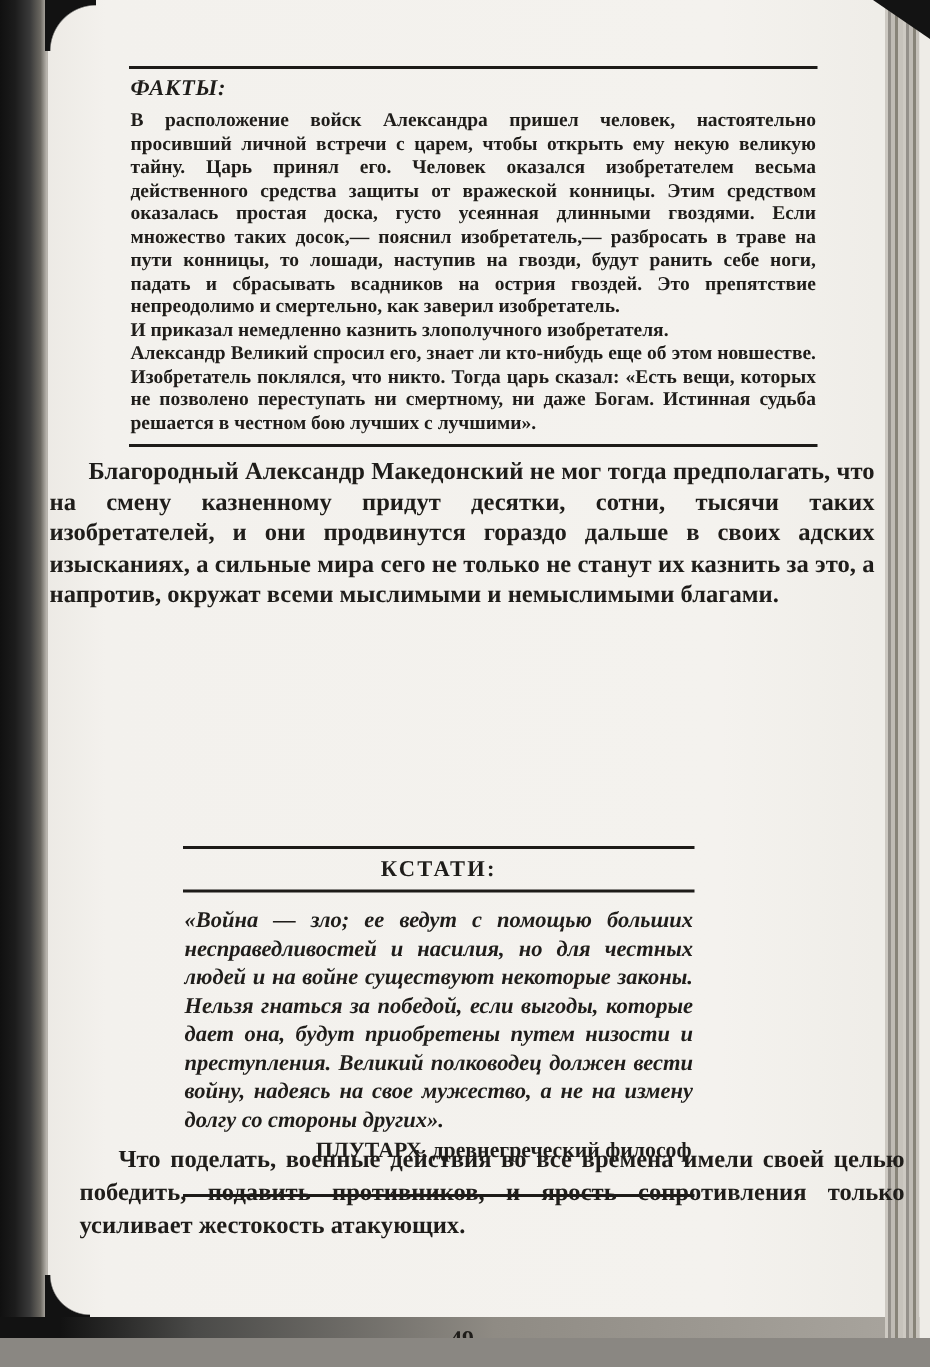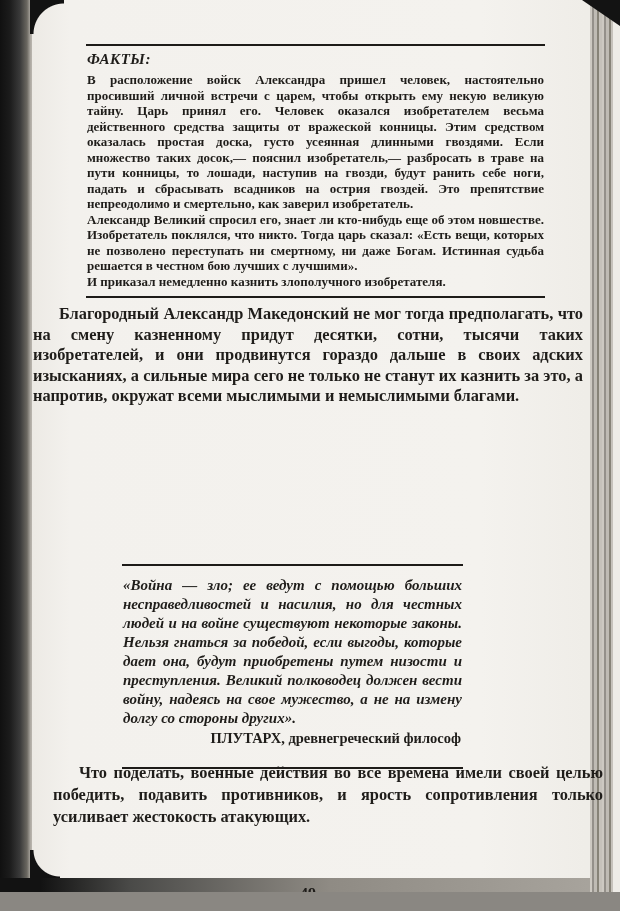--- a/index.html
+++ b/index.html
@@ -103,29 +103,30 @@
   <div class="corner-tl"></div>
   <div class="corner-bl"></div>
   <div class="bottom-band"></div>
   <div class="right-stripes"></div>
   <div class="right-sliver"></div>
   <div class="corner-tr"></div>
 
   <div class="facts-box">
     <div class="facts-title">ФАКТЫ:</div>
     <p class="facts-p">В расположение войск Александра пришел человек, настоятельно просивший личной встречи с царем, чтобы открыть ему некую великую тайну. Царь принял его. Человек оказался изобретателем весьма действенного средства защиты от вражеской конницы. Этим средством оказалась простая доска, густо усеянная длинными гвоздями. Если множество таких досок,— пояснил изобретатель,— разбросать в траве на пути конницы, то лошади, наступив на гвозди, будут ранить себе ноги, падать и сбрасывать всадников на острия гвоздей. Это препятствие непреодолимо и смертельно, как заверил изобретатель.</p>
+    <p class="facts-p">И приказал немедленно казнить злополучного изобретателя.</p>
     <p class="facts-p">Александр Великий спросил его, знает ли кто-нибудь еще об этом новшестве. Изобретатель поклялся, что никто. Тогда царь сказал: «Есть вещи, которых не позволено переступать ни смертному, ни даже Богам. Истинная судьба решается в честном бою лучших с лучшими».</p>
-    <p class="facts-p">И приказал немедленно казнить злополучного изобретателя.</p>
   </div>
 
   <div class="body-text">
     <p class="body-p">Благородный Александр Македонский не мог тогда предполагать, что на смену казненному придут десятки, сотни, тысячи таких изобретателей, и они продвинутся гораздо дальше в своих адских изысканиях, а сильные мира сего не только не станут их казнить за это, а напротив, окружат всеми мыслимыми и немыслимыми благами.</p>
   </div>
 
   <div class="aside-box">
+    <div class="aside-title">КСТАТИ:</div>
     <p class="quote">«Война — зло; ее ведут с помощью больших несправедливостей и насилия, но для честных людей и на войне существуют некоторые законы. Нельзя гнаться за победой, если выгоды, которые дает она, будут приобретены путем низости и преступления. Великий полководец должен вести войну, надеясь на свое мужество, а не на измену долгу со стороны других».</p>
     <div class="attribution">ПЛУТАРХ, древнегреческий философ</div>
   </div>
 
   <p class="closing">Что поделать, военные действия во все времена имели своей целью победить, подавить противников, и ярость сопротивления только усиливает жестокость атакующих.</p>
 
   <div class="page-number">49</div>
 
 </div>
 

